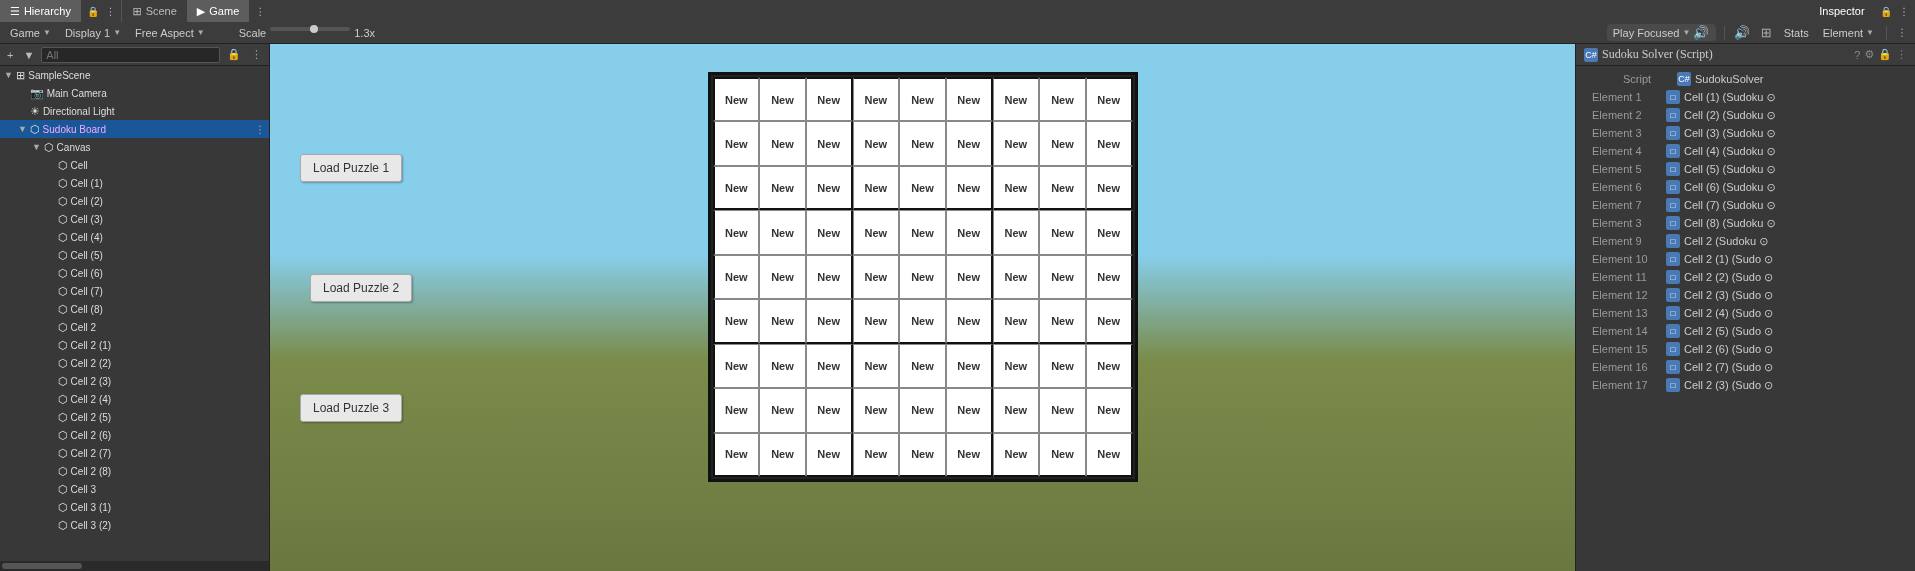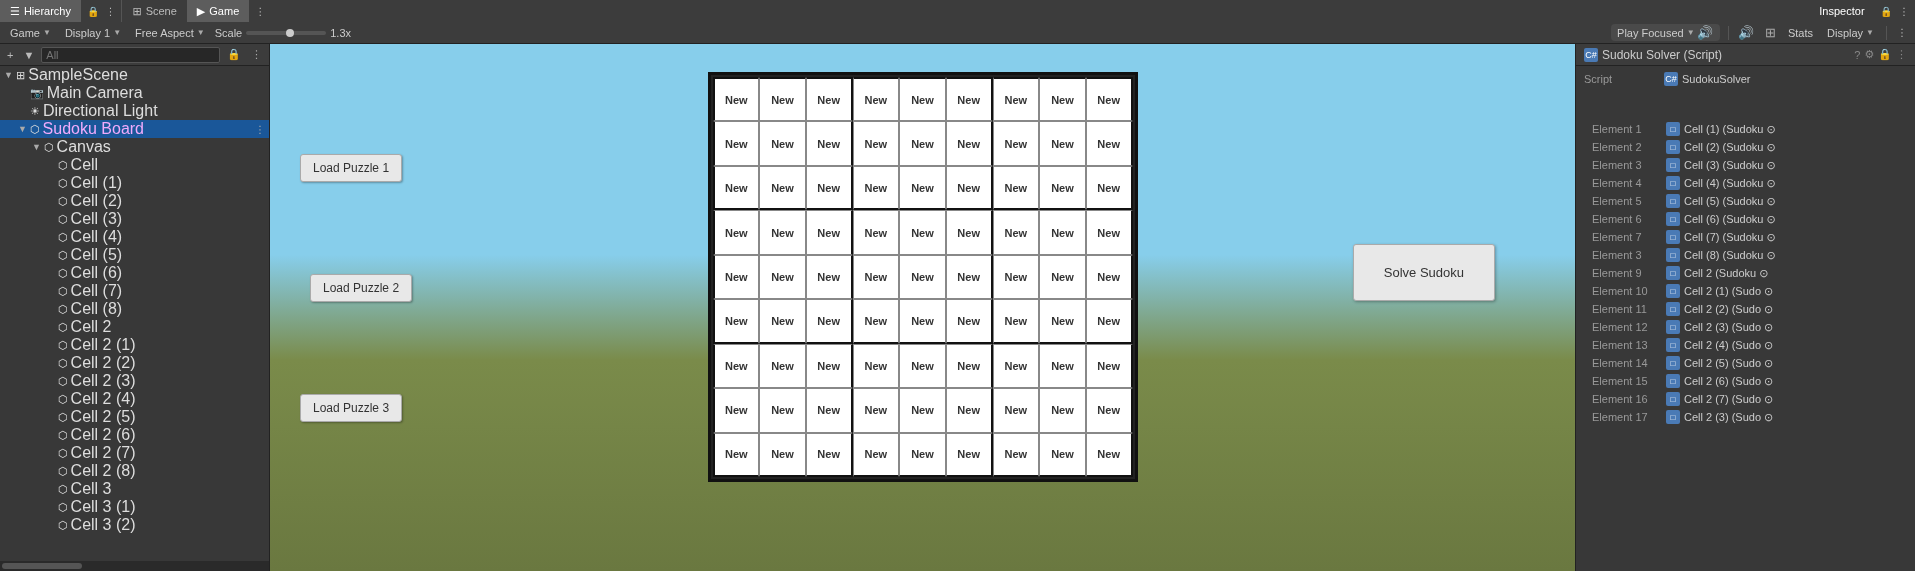--- a/index.html
+++ b/index.html
@@ -150,21 +150,21 @@
     }
 
     .hier-item .item-icon {
       margin-right: 3px;
       font-size: 11px;
       flex-shrink: 0;
     }
 
     .hier-item .item-label {
       color: #ddd;
-      font-size: 16px;
+      font-size: 10px;
     }
 
     .hier-item.selected .item-label {
       color: #f0abfc;
       text-align: right;
     }
 
     
     .center-panels {
       flex: 1;
@@ -194,22 +194,22 @@
       border-radius: 2px;
     }
 
     .dropdown-arrow {
       font-size: 8px;
       color: #aaa;
     }
 
     .scale-slider-container {
       display: flex;
-      align-items: center;
       gap: 4px;
+      margin-left: 24px;
     }
 
     .scale-slider {
       width: 80px;
       height: 4px;
       background: #555;
       border-radius: 2px;
       position: relative;
     }
 
@@ -334,20 +334,21 @@
       background: #3c3c3c;
       border-bottom: 1px solid #222;
       height: 22px;
       gap: 4px;
     }
 
     .inspector-title {
       font-size: 12px;
       color: #ccc;
       flex: 1;
+      font-family: Liberation Serif, serif;
     }
 
     .inspector-content {
       flex: 1;
       overflow-y: auto;
       padding: 4px 0;
     }
 
     .component-icon {
       width: 14px;
@@ -357,43 +358,43 @@
       display: inline-flex;
       align-items: center;
       justify-content: center;
       font-size: 9px;
       color: white;
     }
 
     .property-row {
       display: flex;
       align-items: center;
-      padding: 2px 8px;
+      padding: 2px 21px;
       height: 18px;
+      text-align: center;
     }
 
     .property-label {
       width: 80px;
       font-size: 11px;
       color: #999;
       flex-shrink: 0;
     }
 
     .property-value {
       flex: 1;
       font-size: 11px;
       color: #ccc;
       display: flex;
       align-items: center;
       gap: 4px;
     }
 
     .element-list {
       padding: 0;
-      margin-top: 32px;
     }
 
     .element-row {
       display: flex;
       align-items: center;
       padding: 2px 16px;
       height: 18px;
       gap: 4px;
     }
 
@@ -519,21 +520,21 @@
       <span class="dropdown-arrow">▼</span>
       <span style="font-size:13px;">🔊</span>
     </div>
     <div class="toolbar-separator"></div>
     <span class="toolbar-icon-btn">🔊</span>
     <span class="toolbar-icon-btn">⊞</span>
     <span class="scene-toolbar-item">
       <span>Stats</span>
     </span>
     <span class="scene-toolbar-item">
-      <span>Display</span>
+      <span>Element</span>
       <span class="dropdown-arrow">▼</span>
     </span>
     <div class="toolbar-separator"></div>
     <span class="tab-ctrl-btn">⋮</span>
   </div>
 </div>
 
 <div class="main-content">
 
   <div class="hierarchy-panel">
@@ -692,21 +693,20 @@
     </div>
   </div>
 
   <div class="center-panels">
     <div class="center-content">
 
       <button class="load-puzzle-btn" style="top:110px; left:30px;">Load Puzzle 1</button>
       <button class="load-puzzle-btn" style="top:230px; left:40px;">Load Puzzle 2</button>
       <button class="load-puzzle-btn" style="top:350px; left:30px;">Load Puzzle 3</button>
 
-      <button class="solve-sudoku-btn" style="top:200px; right:80px;">Solve Sudoku</button>
 
       <div class="game-panel">
         <div class="sudoku-grid" id="sudoku-grid">
 
         <div class="sudoku-cell" style="border-left: 2px solid rgb(17, 17, 17); border-top: 2px solid rgb(17, 17, 17);">New</div>
             <div class="sudoku-cell" style="border-top: 2px solid rgb(17, 17, 17);">New</div>
             <div class="sudoku-cell" style="border-right: 2px solid rgb(17, 17, 17); border-top: 2px solid rgb(17, 17, 17);">New</div>
             <div class="sudoku-cell" style="border-top: 2px solid rgb(17, 17, 17);">New</div>
             <div class="sudoku-cell" style="border-top: 2px solid rgb(17, 17, 17);">New</div>
             <div class="sudoku-cell" style="border-right: 2px solid rgb(17, 17, 17); border-top: 2px solid rgb(17, 17, 17);">New</div>

